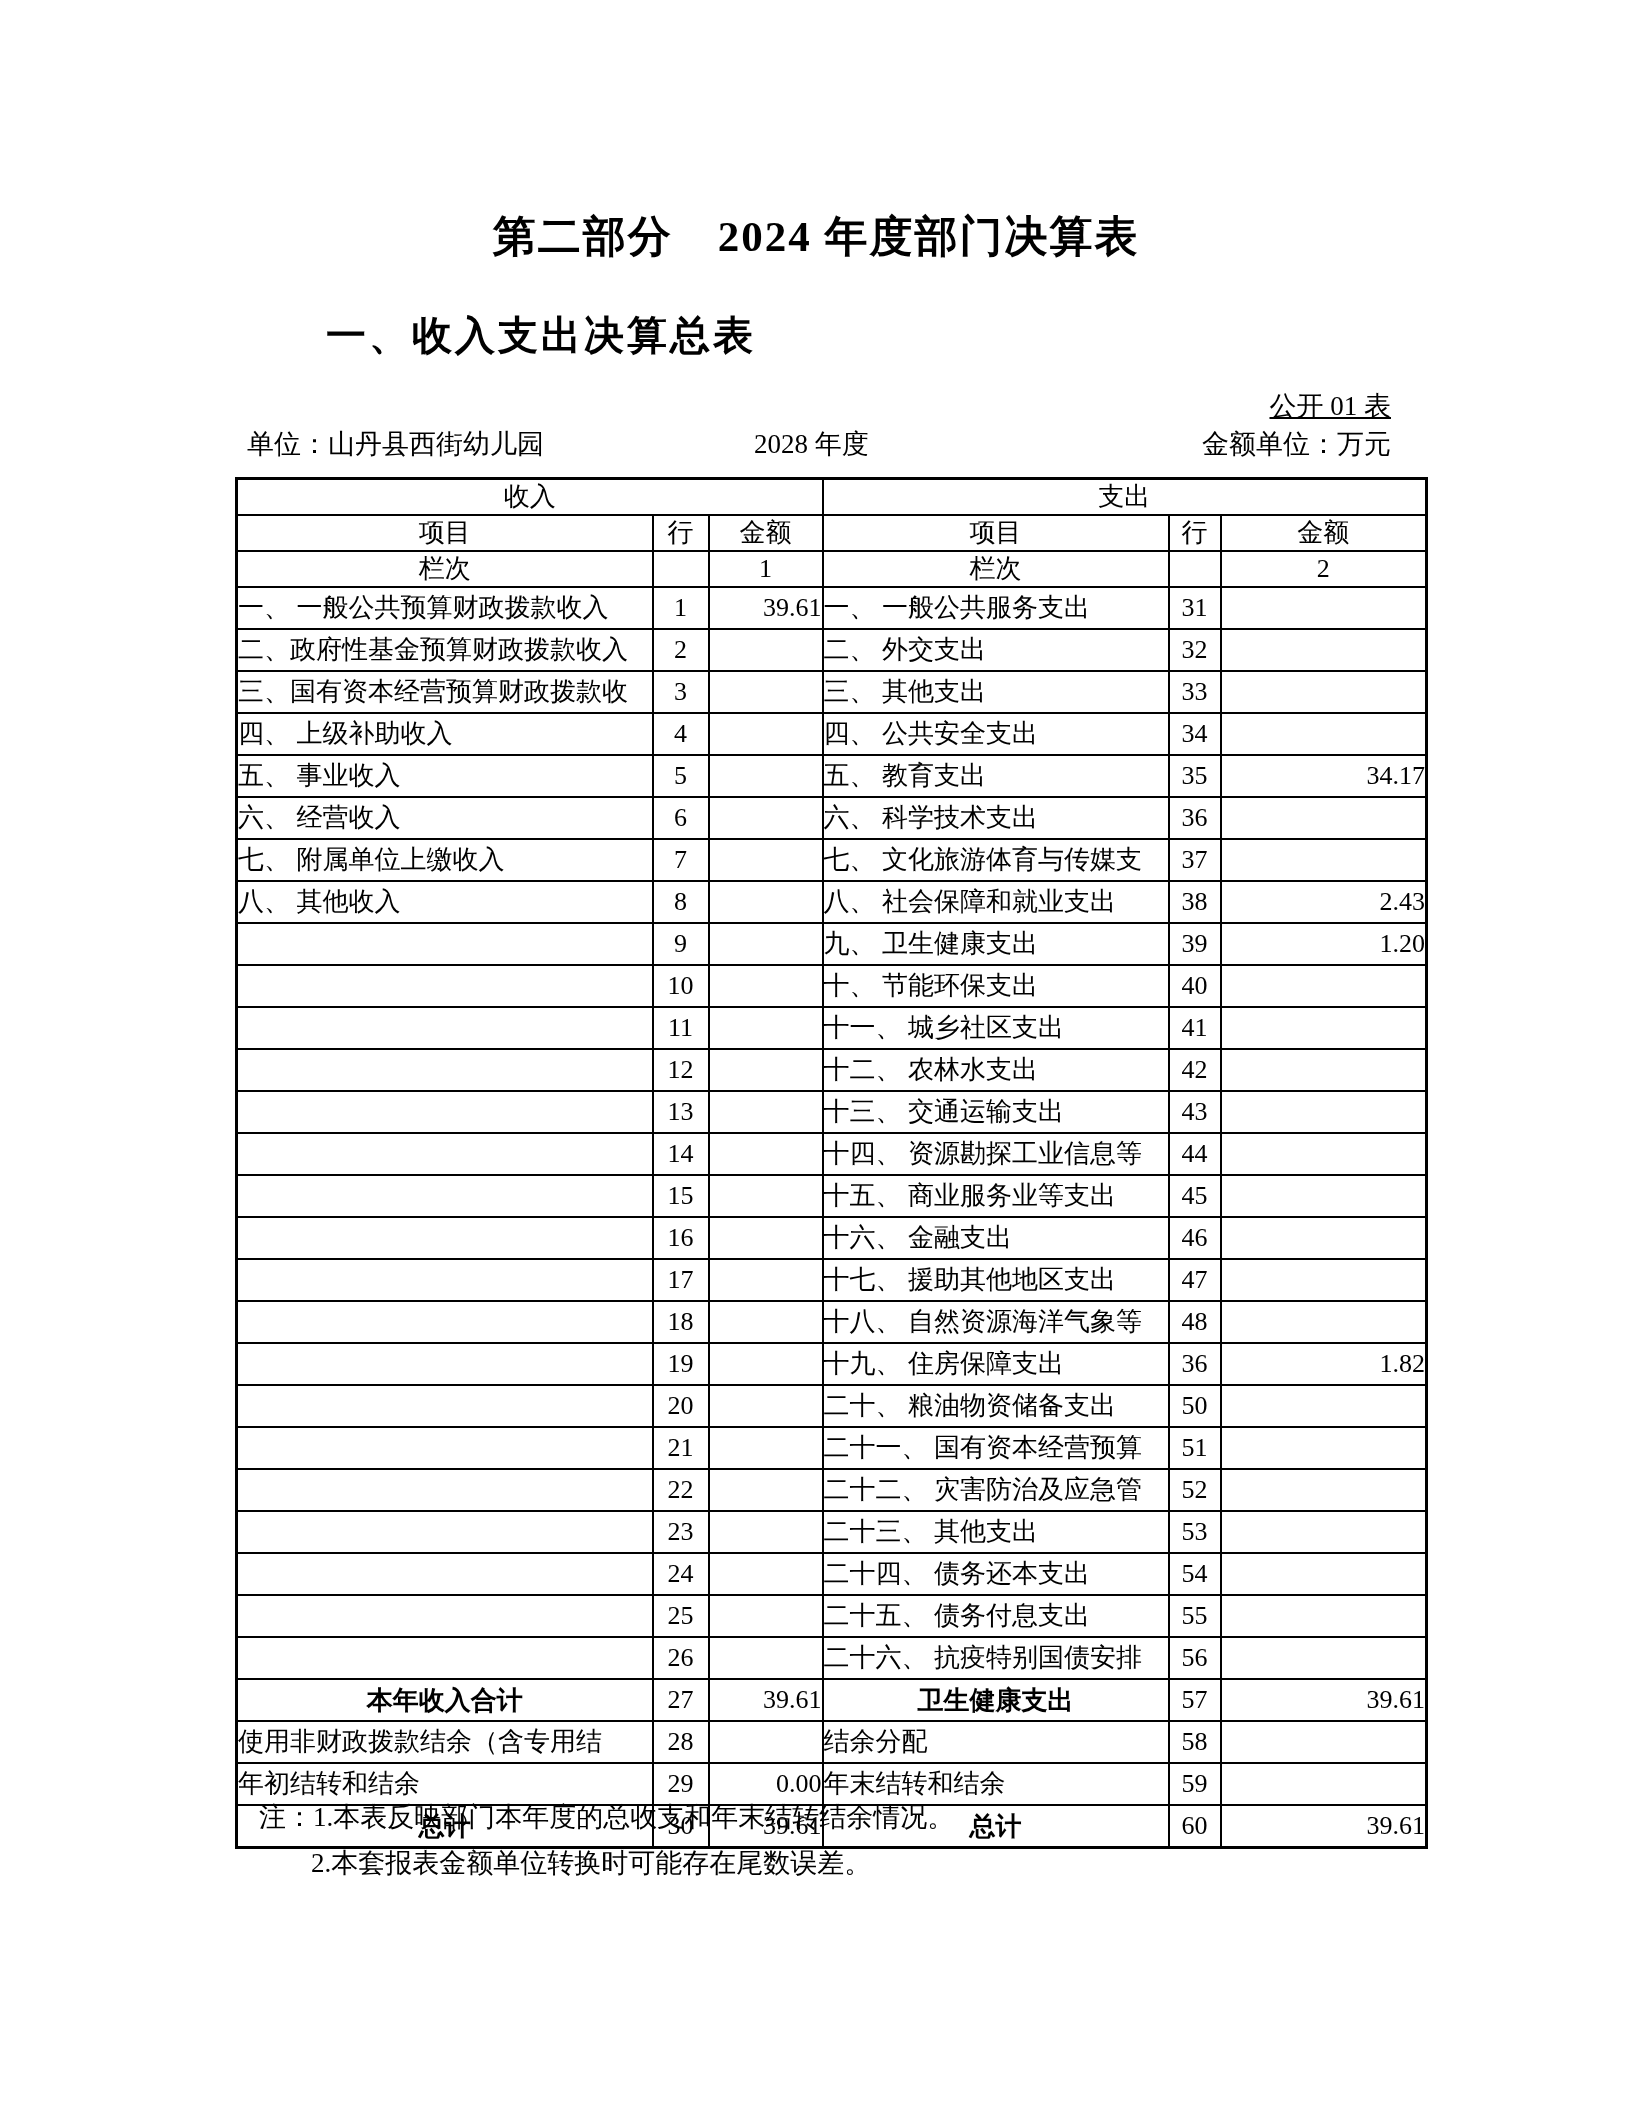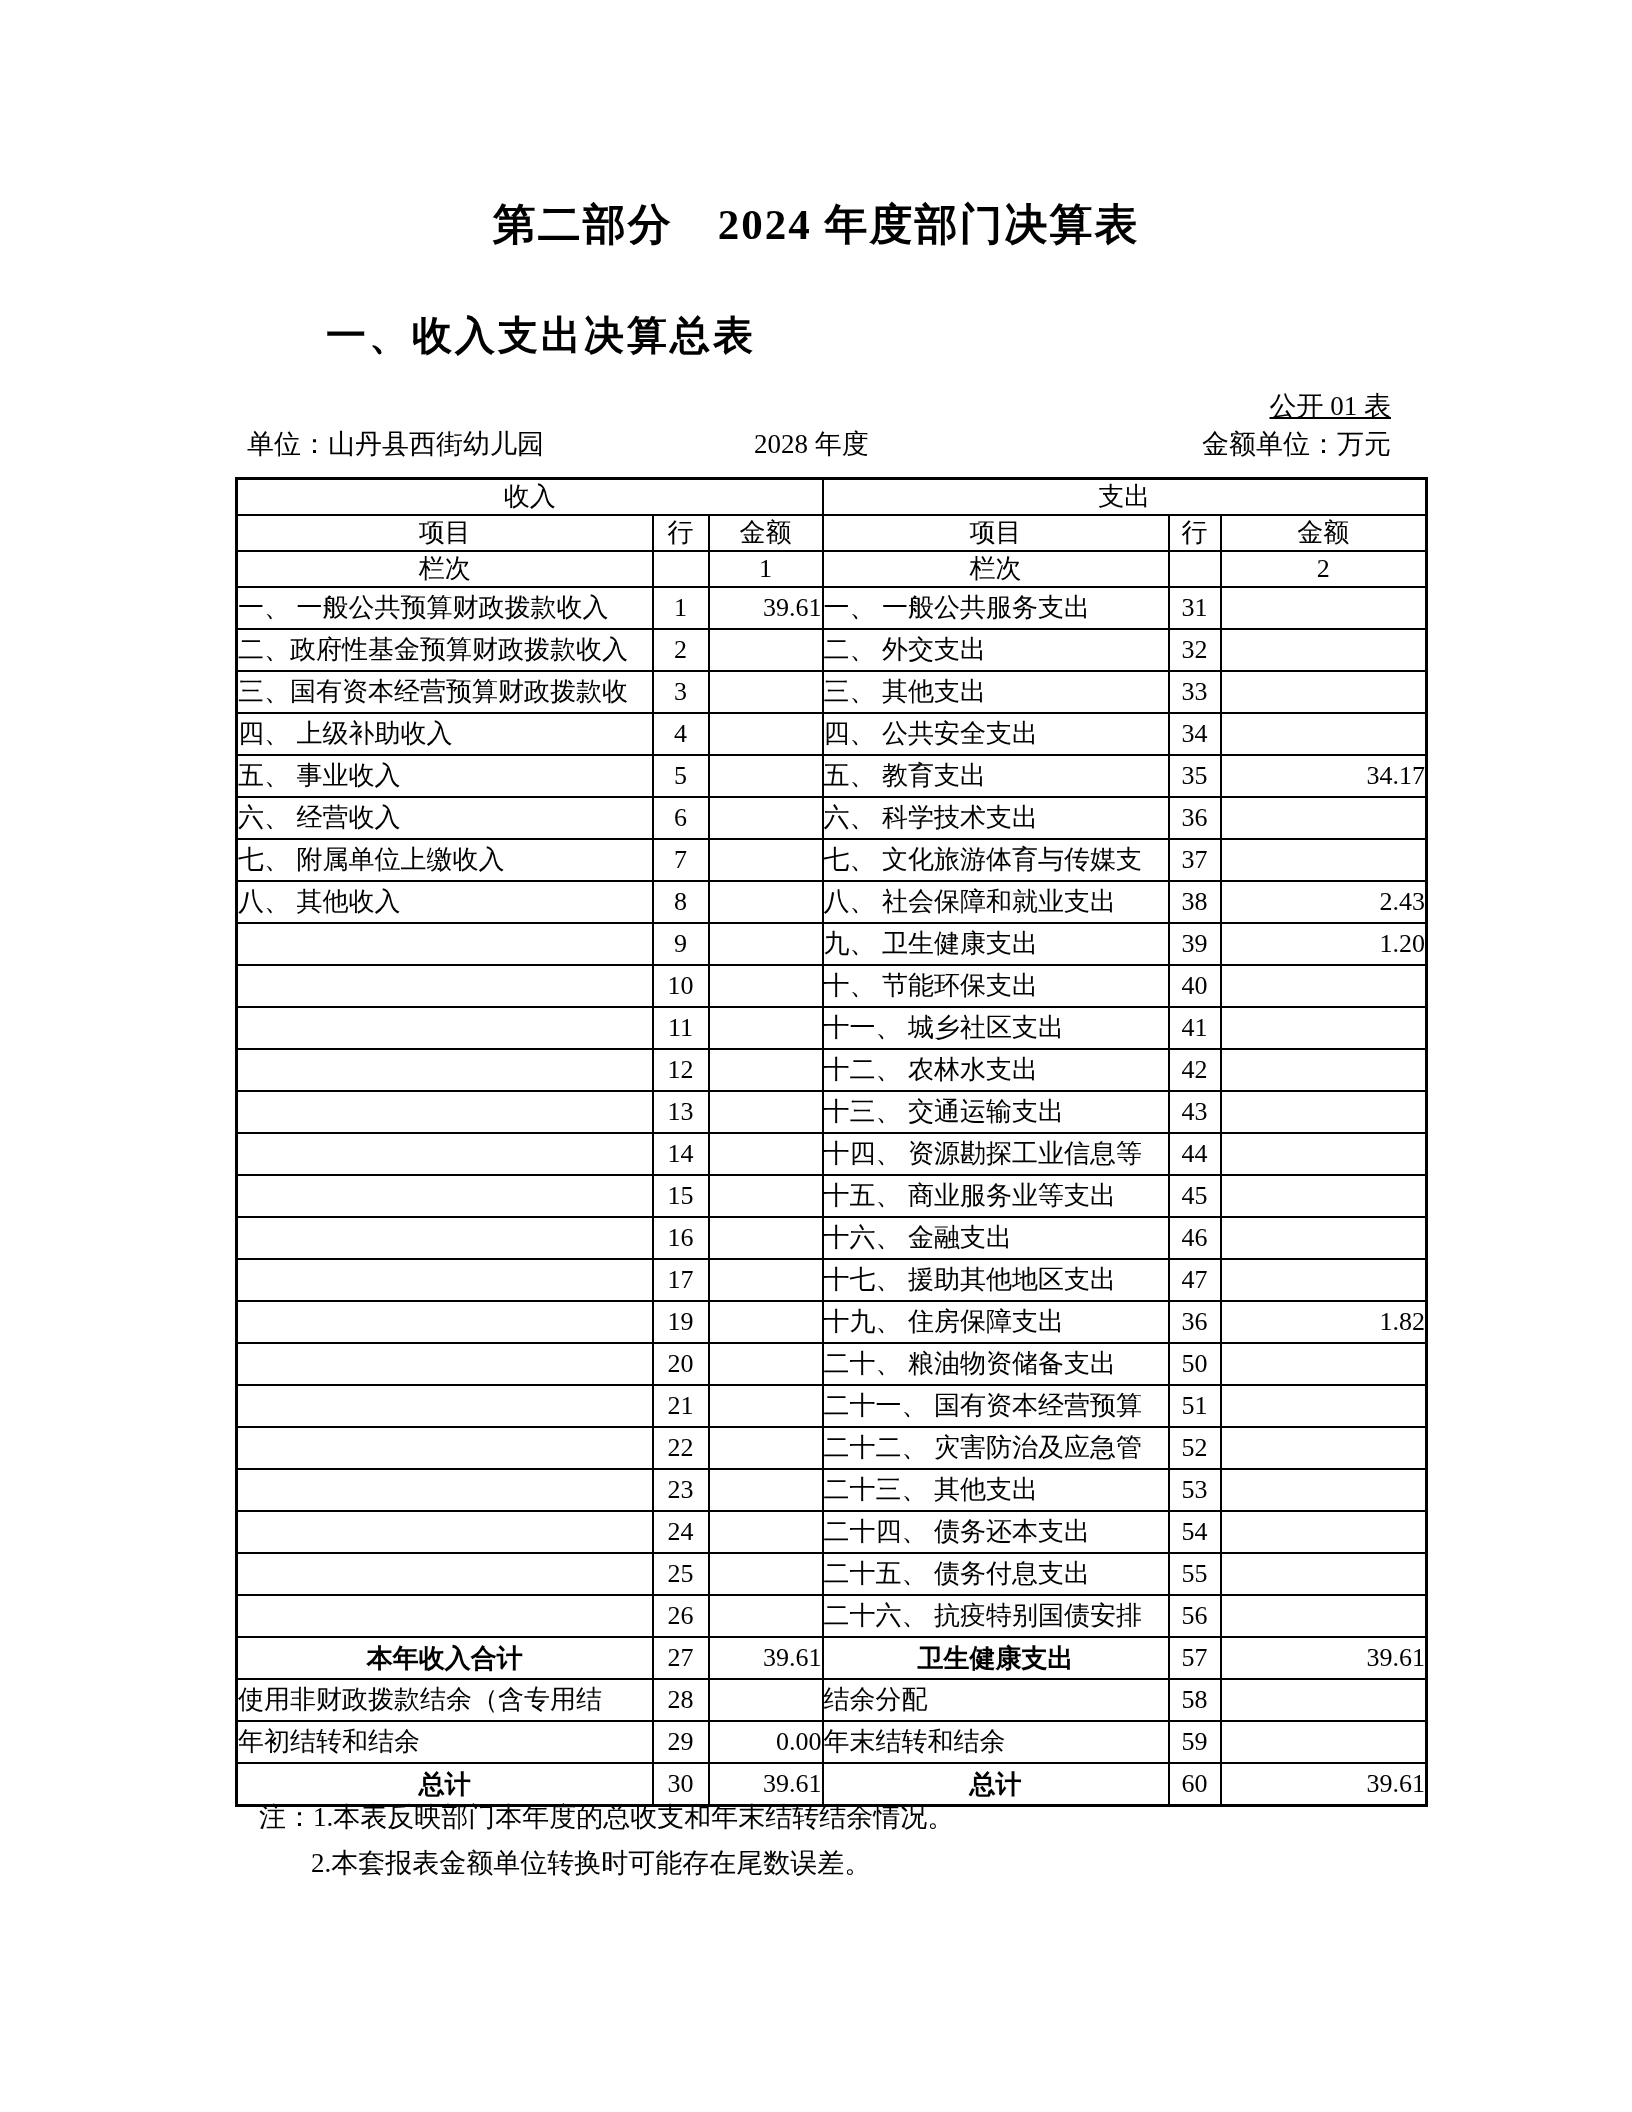--- a/index.html
+++ b/index.html
@@ -5,21 +5,21 @@
   html,body{margin:0;padding:0;background:#ffffff;}
   .page{
     position:relative;
     width:1632px;height:2112px;
     background:#ffffff;
     color:#000;
     font-family:"Liberation Serif", serif;
     overflow:hidden;
   }
   .title{
-    position:absolute;top:196px;left:0;width:1632px;
+    position:absolute;top:208px;left:0;width:1632px;
     text-align:center;
     font-size:43px;font-weight:bold;
     letter-spacing:2px;
   }
   .subtitle{
     position:absolute;top:308px;left:326px;
     font-family:"Liberation Sans", sans-serif;
     font-size:40px;font-weight:bold;letter-spacing:3px;
   }
   .pubcode{
@@ -243,20 +243,28 @@
         <tr>
           <td class="item"></td>
           <td class="rownum">17</td>
           <td class="amt"></td>
           <td class="item">十七、 援助其他地区支出</td>
           <td class="rownum">47</td>
           <td class="amt"></td>
         </tr>
         <tr>
           <td class="item"></td>
+          <td class="rownum">18</td>
+          <td class="amt"></td>
+          <td class="item">十八、 自然资源海洋气象等</td>
+          <td class="rownum">48</td>
+          <td class="amt"></td>
+        </tr>
+        <tr>
+          <td class="item"></td>
           <td class="rownum">19</td>
           <td class="amt"></td>
           <td class="item">十九、 住房保障支出</td>
           <td class="rownum">36</td>
           <td class="amt">1.82</td>
         </tr>
         <tr>
           <td class="item"></td>
           <td class="rownum">20</td>
           <td class="amt"></td>

